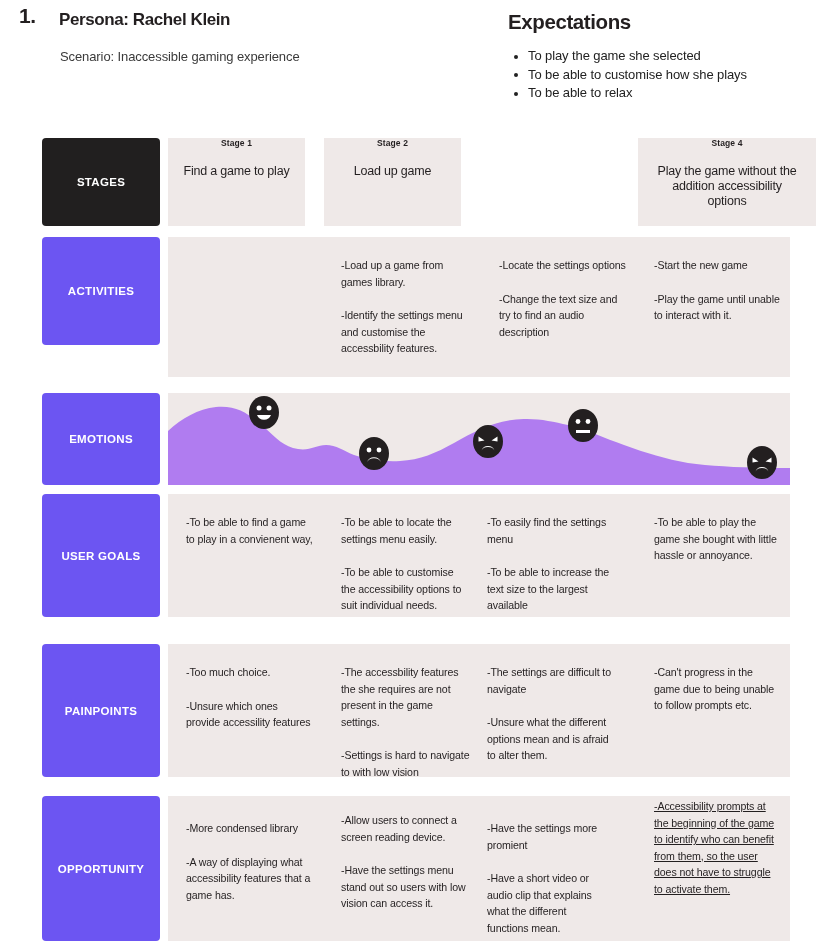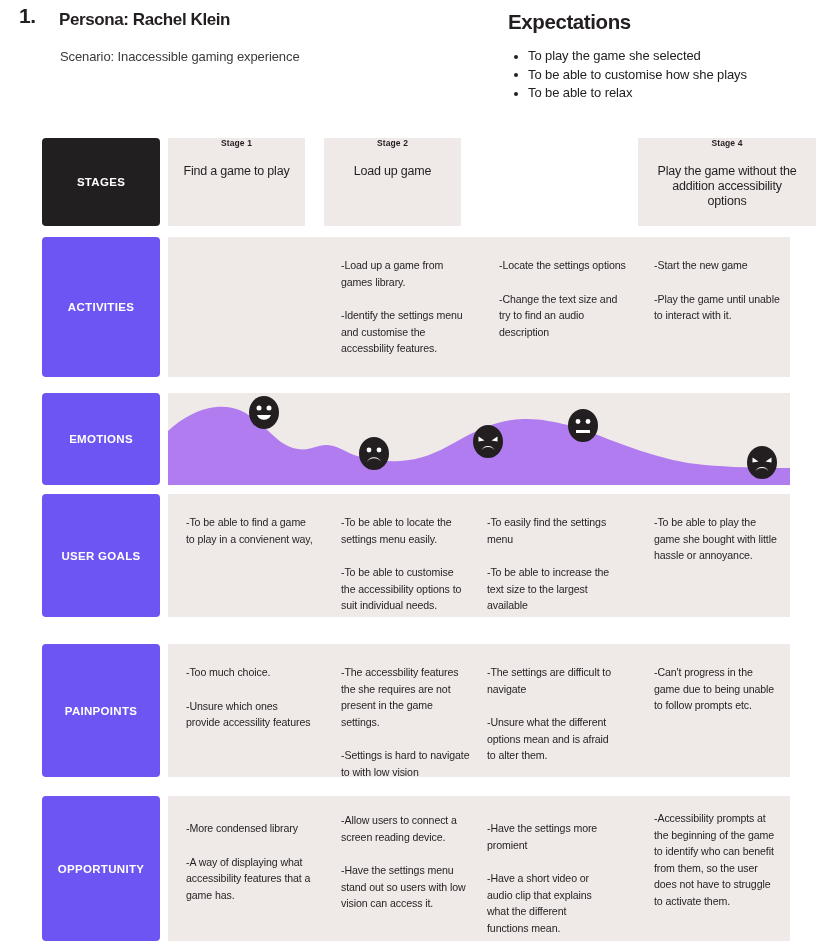--- a/index.html
+++ b/index.html
@@ -75,21 +75,21 @@
   </div>
   <div class="stagecol" style="left:324px;width:137px;top:138px;height:88px;">
     <div class="stage-sub">Stage 2</div>
     <div class="stage-name">Load up game</div>
   </div>
   <div class="stagecol" style="left:638px;width:178px;top:138px;height:88px;">
     <div class="stage-sub">Stage 4</div>
     <div class="stage-name">Play the game without the<br>addition accessibility<br>options</div>
   </div>
 
-  <div class="lbl" style="top:237px;height:140px;">ACTIVITIES</div>
+  <div class="lbl" style="top:237px;height:108px;">ACTIVITIES</div>
   <div class="panel" style="top:237px;height:140px;width:622px;"></div>
   <div class="cell" style="left:327px;width:155px;top:237px;height:140px;">
     <p>-Load up a game from games library.</p>
     <p>-Identify the settings menu and customise the accessbility features.</p>
   </div>
   <div class="cell" style="left:485px;width:155px;top:237px;height:140px;">
     <p>-Locate the settings options</p>
     <p>-Change the text size and try to find an audio description</p>
   </div>
   <div class="cell" style="left:640px;width:155px;top:237px;height:140px;">
@@ -191,17 +191,17 @@
     <p>-A way of displaying what accessibility features that a game has.</p>
   </div>
   <div class="cell" style="left:327px;width:155px;top:796px;height:145px;padding-top:16px;">
     <p>-Allow users to connect a screen reading device.</p>
     <p>-Have the settings menu stand out so users with low vision can access it.</p>
   </div>
   <div class="cell" style="left:473px;width:150px;top:796px;height:145px;padding-top:24px;">
     <p>-Have the settings more promient</p>
     <p>-Have a short video or audio clip that explains what the different functions mean.</p>
   </div>
-  <div class="cell" style="left:640px;width:155px;top:796px;height:145px;padding-top:14px;">
+  <div class="cell" style="left:640px;width:155px;top:796px;height:145px;padding-top:2px;text-decoration:underline;">
     <p>-Accessibility prompts at the beginning of the game to identify who can benefit from them, so the user does not have to struggle to activate them.</p>
   </div>
 
 </div>
 
 </body></html>

